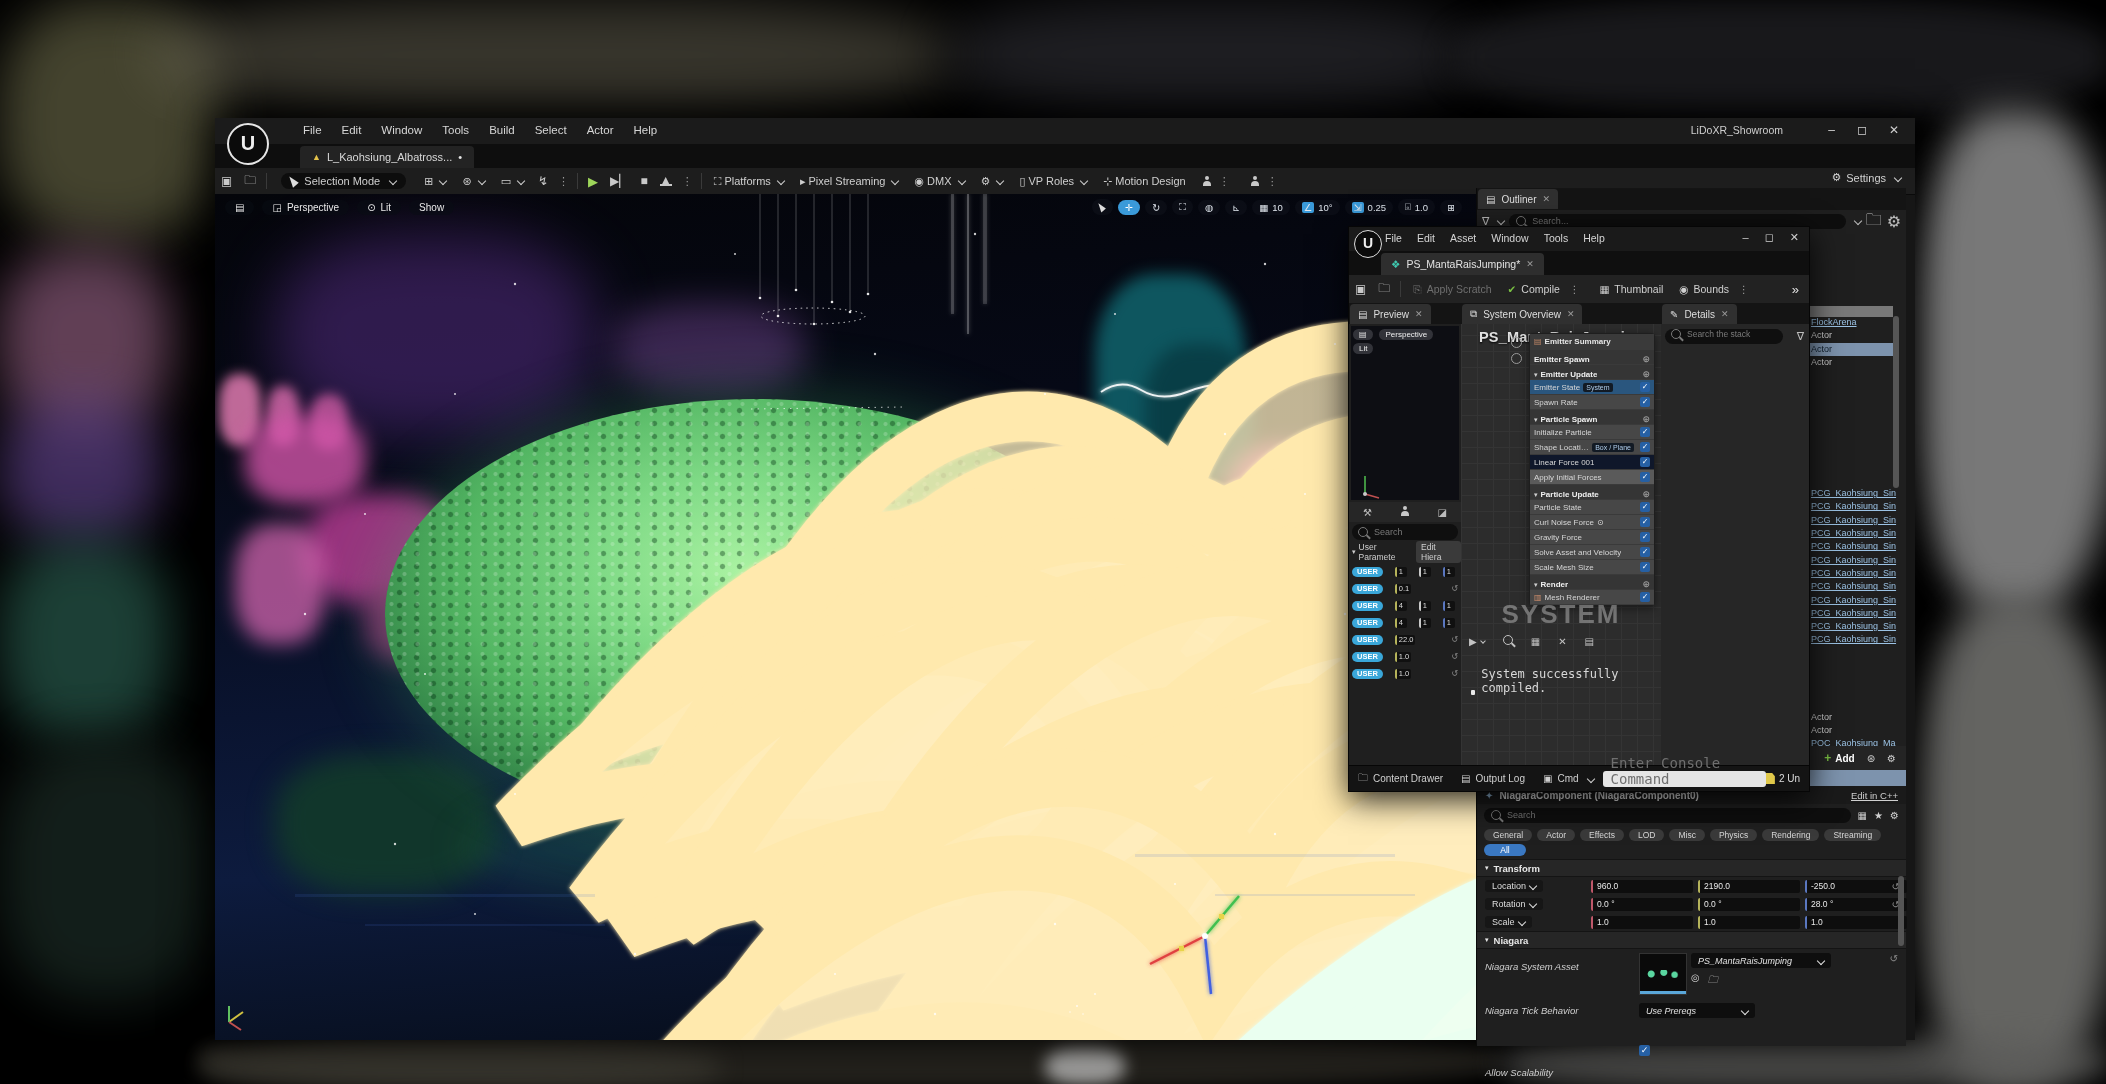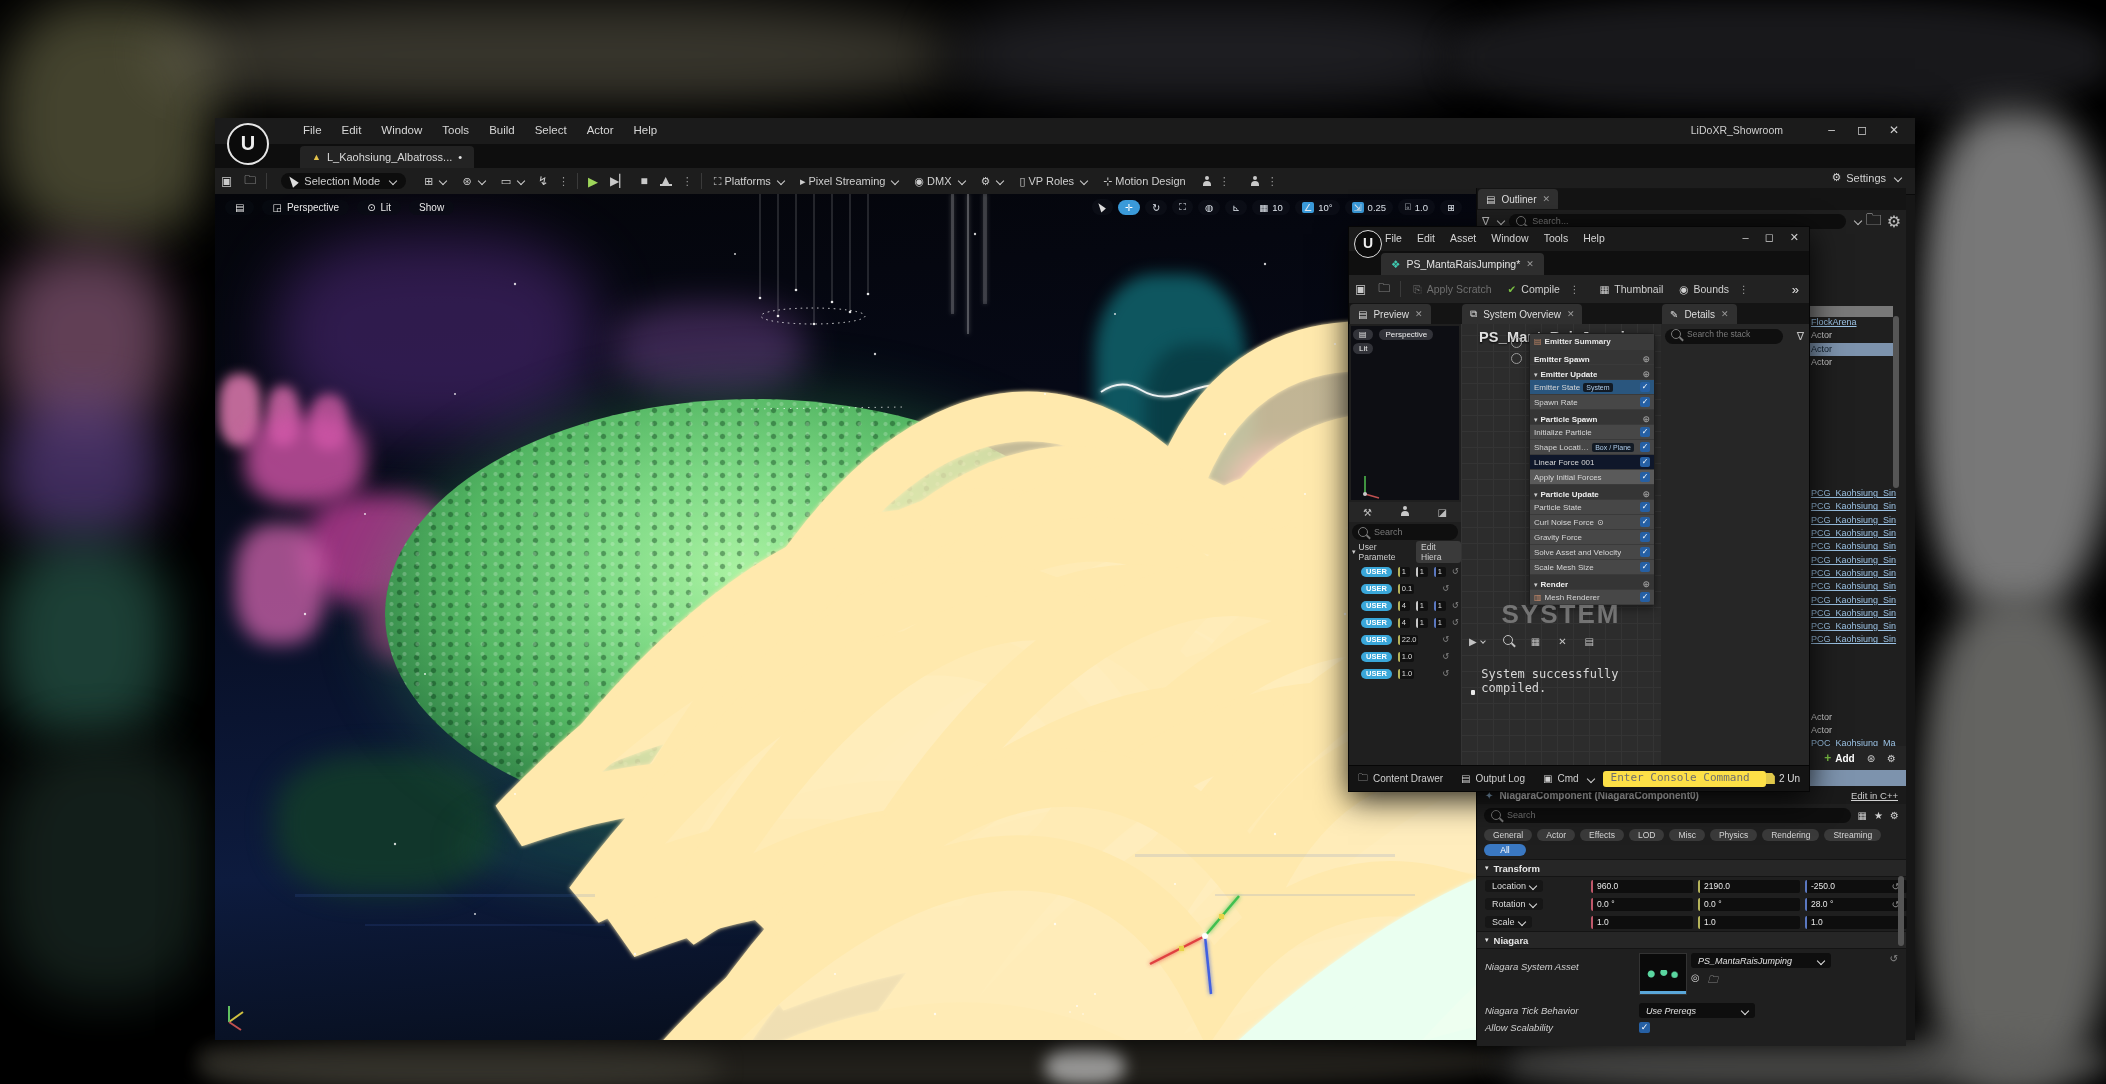--- a/index.html
+++ b/index.html
@@ -77,21 +77,21 @@
   #col-preview{left:0;width:112px;background:#1f1f1f;}
   .pv-view{position:absolute;left:2px;top:23px;width:108px;height:174px;background:#0d0e13;}
   .pv-pill{background:rgba(120,120,130,.35);border-radius:8px;padding:1px 6px;font-size:8px;color:#eee;display:inline-block;margin:3px 2px 0 2px;}
   .pv-icons{position:absolute;left:0;top:199px;width:112px;height:20px;background:#262626;display:flex;align-items:center;
             justify-content:space-around;color:#bbb;font-size:10px;}
   .pv-search{position:absolute;left:3px;top:221px;width:106px;height:16px;background:#0f0f0f;border-radius:8px;display:flex;
              align-items:center;padding:0 6px;color:#787878;font-size:9px;box-sizing:border-box;}
   .pv-tabs{position:absolute;left:0;top:240px;width:112px;height:18px;display:flex;align-items:center;font-size:8.5px;color:#cfcfcf;}
   .pv-tab-btn{background:#3a3a3a;border-radius:3px;padding:1px 5px;margin-left:4px;}
   .uparams{position:absolute;left:0;top:260px;width:112px;}
-  .uprow{display:flex;align-items:center;height:17px;padding:0 12px;gap:6px;}
+  .uprow{display:flex;align-items:center;height:17px;padding:0 3px;gap:12px;}
   .upill{background:#3aa7d9;color:#fff;font-size:7.5px;font-weight:bold;border-radius:7px;padding:0 5px;line-height:10px;}
   .ufield{background:#101010;border-radius:2px;font-size:7.5px;color:#ddd;padding:0 2px;line-height:10px;min-width:6px;}
   .ufield.f0{border-left:2px solid #b5b35a;}
   .ufield.f1{border-left:2px solid #c9c9c9;}
   .ufield.f2{border-left:2px solid #5a77c0;}
   .ufield:empty{display:none;}
   .ureset{margin-left:auto;color:#8a8a8a;font-size:8px;}
   #col-sys{left:112px;width:200px;background-color:#2c2c2c;
      background-image:linear-gradient(#343434 1px,transparent 1px),linear-gradient(90deg,#343434 1px,transparent 1px);
      background-size:16px 16px;}
@@ -122,22 +122,22 @@
   .sys-iconbar{position:absolute;left:8px;top:332px;width:184px;display:flex;gap:18px;color:#c3c3c3;font-size:10px;align-items:center;}
   .sys-msg{position:absolute;left:10px;top:356px;font-family:"DejaVu Sans Mono",monospace;font-size:12px;color:#d8d8d8;display:flex;gap:6px;align-items:flex-end;margin-top:8px;}
   .sys-msg::before{content:"";width:5px;height:5px;background:#e8e8e8;border-radius:1px;display:inline-block;}
   #col-details{left:312px;width:148px;background:#262626;}
   .dt-search{position:absolute;left:4px;top:26px;width:118px;height:15px;background:#0f0f0f;border-radius:8px;display:flex;
              padding:0 6px;color:#7a7a7a;font-size:8.5px;box-sizing:border-box;}
   .funnel{position:absolute;right:5px;top:27px;color:#bdbdbd;font-size:11px;}
   .ni-statusbar{position:absolute;left:0;bottom:0;width:100%;height:25px;background:#141414;display:flex;align-items:center;
                 font-size:10px;color:#cfcfcf;border-top:1px solid #060606;}
   .st-item{display:flex;align-items:center;gap:5px;margin:0 9px;white-space:nowrap;}
-  .console{background:#fde047;border-radius:3px;height:16px;width:182px;display:flex;align-items:flex-start;padding:0 8px;
-           color:#6f6f6f;font-family:"DejaVu Sans Mono",monospace;font-size:11px;box-sizing:border-box;}
+  .console{background:#e5e5e5;border-radius:3px;height:16px;width:182px;display:flex;align-items:flex-end;padding:0 8px;
+           color:#6f6f6f;font-family:"DejaVu Sans Mono",monospace;font-size:14px;box-sizing:border-box;}
   .badge-unsaved{display:flex;align-items:center;gap:4px;color:#ddd;}
   .fileico{width:9px;height:11px;background:#e0c84a;clip-path:polygon(0 0,70% 0,100% 30%,100% 100%,0 100%);}
   
   #outliner{position:absolute;left:1476px;top:188px;width:429px;height:602px;background:#1f1f1f;z-index:10;border-left:1px solid #0a0a0a;}
   .ol-tabstrip{height:22px;background:#141414;display:flex;}
   .ol-search-row{height:22px;display:flex;align-items:center;gap:5px;padding:0 5px;color:#bdbdbd;}
   .ol-search{flex:1;height:15px;background:#0e0e0e;border-radius:8px;display:flex;align-items:center;padding:0 7px;
              color:#757575;font-size:9px;}
   .ol-colhead{position:absolute;left:330px;top:118px;width:86px;height:11px;background:#8f8f8f;opacity:.8;}
   .ol-list{position:absolute;left:332px;top:128px;width:88px;font-size:9px;}
@@ -675,21 +675,21 @@
     <span class="trst" style="position:static;margin-left:auto;">↺</span>
   </div>
   <div class="nrow" style="align-items:center;">
     <div class="nlabel" style="padding-top:0;">Niagara Tick Behavior</div>
     <div class="dropdown" style="width:102px;justify-content:space-between;">
       <span>Use Prereqs</span>
           <span class="chev"></span>
     </div>
   </div>
   <div class="nrow" style="align-items:center;padding-top:0;">
-    <div class="nlabel" style="padding-top:0;">Allow Scalability</div>
+    <div class="nlabel" style="padding-top:0;margin-top:45px;">Allow Scalability</div>
     <div class="checkbox" style="margin-top:0;">✓</div>
   </div>
   <div class="bd-scroll"></div>
 </div>
 
 <div id="niagara">
   <div class="titlebar" style="height:24px;">
     <div class="ni-logo">U</div>
     <div class="ni-menu">
 

